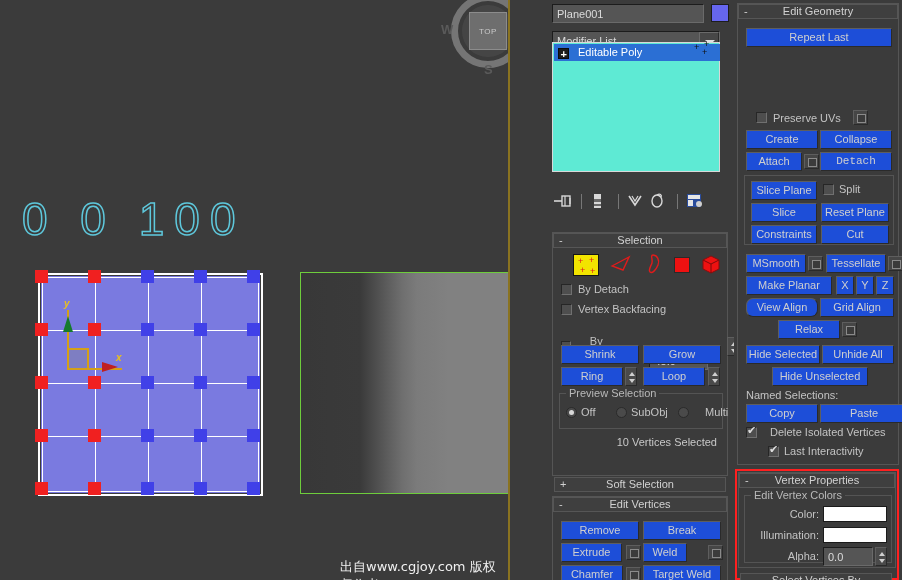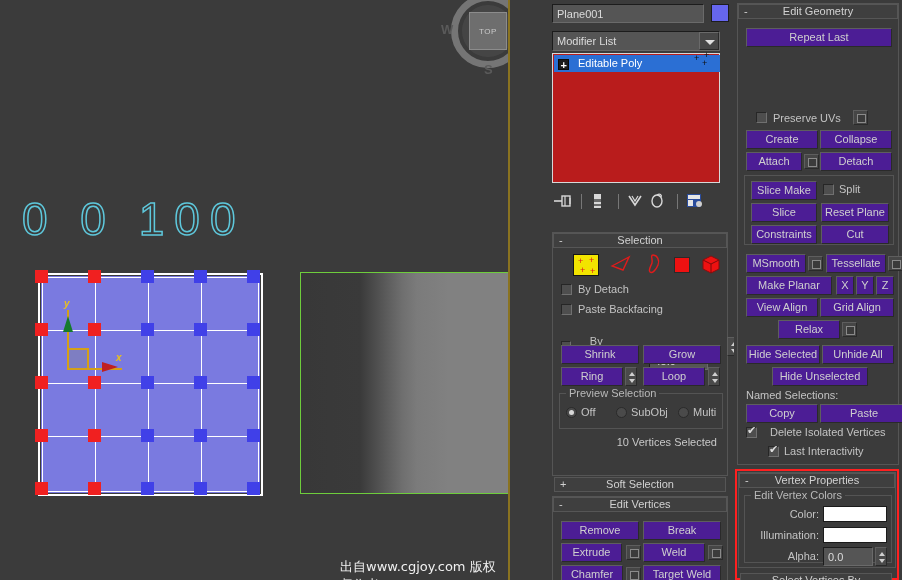--- a/index.html
+++ b/index.html
@@ -64,21 +64,21 @@
      font-family:"DejaVu Sans",sans-serif;letter-spacing:0px;}
 
   
   #panelA{position:absolute;left:548px;top:0;width:186px;height:580px;background:#3b3b3b;}
   #panelB{position:absolute;left:734px;top:0;width:168px;height:580px;background:#3b3b3b;}
 
   
   .tfield{background:#555555;border:1px solid #222;border-top-color:#1c1c1c;border-left-color:#1c1c1c;
           border-right-color:#6a6a6a;border-bottom-color:#6a6a6a;color:#dcdcdc;
           padding:2px 4px;font-size:11px;height:19px;line-height:15px;}
-  .btn{background:#4c1d95;border:1px solid #5e5e5e;border-right-color:#2a2a2a;border-bottom-color:#2a2a2a;
+  .btn{background:#1d4ed8;border:1px solid #5e5e5e;border-right-color:#2a2a2a;border-bottom-color:#2a2a2a;
        color:#cfcfcf;font-size:11px;height:19px;line-height:17px;text-align:center;cursor:default;
        font-family:"Liberation Sans",sans-serif;white-space:nowrap;overflow:hidden;}
   .rollup{border:1px solid #555;background:#3b3b3b;}
   .rollup-head{height:15px;background:#3f3f3f;border:1px solid #565656;color:#d2d2d2;font-size:11px;
                position:relative;text-align:center;line-height:13px;}
   .rollup-head .pm{position:absolute;left:5px;top:0;font-size:11px;line-height:13px;}
   .grp{border:1px solid #545454;position:relative;}
   .grp-title{position:absolute;left:6px;top:-7px;background:#3b3b3b;padding:0 3px;font-size:11px;color:#b9b9b9;}
   .chk{width:11px;height:11px;background:#4e4e4e;border:1px solid #262626;border-right-color:#707070;border-bottom-color:#707070;display:inline-block;vertical-align:-1px;position:relative;}
   .chk.on:after{content:"✔";position:absolute;left:0px;top:-4px;font-size:11px;color:#ddd;}
@@ -87,21 +87,21 @@
   .spin{width:12px;height:19px;background:#4a4a4a;border:1px solid #5e5e5e;border-right-color:#2a2a2a;border-bottom-color:#2a2a2a;position:relative;}
   .spin:before{content:"";position:absolute;left:3px;top:4px;border-left:3px solid transparent;border-right:3px solid transparent;border-bottom:4px solid #cfcfcf;}
   .spin:after{content:"";position:absolute;left:3px;top:11px;border-left:3px solid transparent;border-right:3px solid transparent;border-top:4px solid #cfcfcf;}
   .sqbtn{width:15px;height:15px;background:#464646;border:1px solid #5e5e5e;border-right-color:#2a2a2a;border-bottom-color:#2a2a2a;position:relative;display:inline-block;}
   .sqbtn:after{content:"";position:absolute;left:3px;top:3px;width:7px;height:7px;background:#3b3b3b;border:1px solid #8a8a8a;}
   .row{display:flex;align-items:center;}
   .lbl{color:#c3c3c3;font-size:11px;}
   .redbox{position:absolute;border:2px solid #ff2020;}
 
   
-  #mstack{position:absolute;left:4px;top:53px;width:168px;height:130px;background:#b91c1c;border:1px solid #d8d8d8;}
+  #mstack{position:absolute;left:4px;top:42px;width:168px;height:130px;background:#5eead4;border:1px solid #d8d8d8;}
   #mstack-item{position:absolute;left:1px;top:1px;width:166px;height:17px;background:#2b6fd4;color:#fff;font-size:11px;line-height:17px;padding-left:24px;}
   #mstack-plus{position:absolute;left:4px;top:4px;width:11px;height:11px;background:#1b1b1b;border:1px solid #0a0a0a;}
   #mstack-plus:after{content:"+";position:absolute;left:1.5px;top:-3px;color:#fff;font-size:11px;font-weight:bold;}
   .dot-cross{position:absolute;color:#111;font-size:9px;line-height:5px;}
 
   .stack-icons{position:absolute;left:4px;top:190px;width:172px;height:22px;display:flex;align-items:center;}
   .sep-v{width:1px;height:15px;background:#777;margin:0 7px;}
 
   .subobj-ico{width:22px;height:19px;position:relative;}
 
@@ -270,21 +270,21 @@
             </svg>
         </span>
       </div>
 
       <div class="row" style="position:absolute;left:8px;top:50px;gap:6px;">
         <span class="chk"></span>
         <span class="lbl">By Detach</span>
       </div>
       <div class="row" style="position:absolute;left:8px;top:70px;gap:6px;">
         <span class="chk"></span>
-        <span class="lbl">Paste Backfacing</span>
+        <span class="lbl">Vertex Backfacing</span>
       </div>
       <div class="row" style="position:absolute;left:8px;top:90px;gap:19px;">
         <span class="chk"></span>
         <span class="lbl">By Angle:</span>
         <span class="tfield" style="width:66px;margin-top:28px;">45.0</span>
         <span class="spin"></span>
       </div>
 
       <div class="btn" style="position:absolute;left:8px;top:112px;width:78px;">Shrink</div>
       <div class="btn" style="position:absolute;left:90px;top:112px;width:78px;">Grow</div>
@@ -296,21 +296,21 @@
       <div class="grp" style="position:absolute;left:6px;top:160px;width:164px;height:36px;">
         <span class="grp-title">Preview Selection</span>
         <div class="row" style="position:absolute;left:6px;top:12px;gap:4px;">
           <span class="radio on"></span>
           <span class="lbl">Off</span>
         </div>
         <div class="row" style="position:absolute;left:56px;top:12px;gap:4px;text-align:center;">
           <span class="radio"></span>
           <span class="lbl">SubObj</span>
         </div>
-        <div class="row" style="position:absolute;left:118px;top:12px;gap:4px;text-align:center;">
+        <div class="row" style="position:absolute;left:118px;top:12px;gap:16px;text-align:center;">
           <span class="radio"></span>
           <span class="lbl">Multi</span>
         </div>
       </div>
 
       <div style="position:absolute;right:10px;top:203px;font-size:11px;color:#c8c8c8;">10 Vertices Selected</div>
     </div>
 
     <div class="rollup-head" style="position:absolute;left:6px;top:477px;width:172px;">
       <span class="pm">+</span>
@@ -319,21 +319,21 @@
 
     <div class="rollup" style="position:absolute;left:4px;top:496px;width:176px;height:88px;">
       <div class="rollup-head">
         <span class="pm">-</span>
         <span>Edit Vertices</span>
       </div>
       <div class="btn" style="position:absolute;left:8px;top:24px;width:78px;">Remove</div>
       <div class="btn" style="position:absolute;left:90px;top:24px;width:78px;">Break</div>
       <div class="btn" style="position:absolute;left:8px;top:46px;width:61px;">Extrude</div>
       <span class="sqbtn" style="position:absolute;left:73px;top:48px;"></span>
-      <div class="btn" style="position:absolute;left:90px;top:46px;width:62px;">Weld</div>
+      <div class="btn" style="position:absolute;left:90px;top:46px;width:44px;">Weld</div>
       <span class="sqbtn" style="position:absolute;left:155px;top:48px;"></span>
       <div class="btn" style="position:absolute;left:8px;top:68px;width:62px;">Chamfer</div>
       <span class="sqbtn" style="position:absolute;left:73px;top:70px;"></span>
       <div class="btn" style="position:absolute;left:90px;top:68px;width:78px;">Target Weld</div>
     </div>
   </div>
 
   <div id="panelB">
 
     <div class="rollup" style="position:absolute;left:3px;top:3px;width:162px;height:462px;">
@@ -348,45 +348,45 @@
       <div class="row" style="position:absolute;left:18px;top:106px;gap:6px;">
         <span class="chk"></span>
         <span class="lbl">Preserve UVs</span>
         <span class="sqbtn" style="margin-left:6px;"></span>
       </div>
 
       <div class="btn" style="position:absolute;left:8px;top:126px;width:72px;">Create</div>
       <div class="btn" style="position:absolute;left:82px;top:126px;width:72px;">Collapse</div>
       <div class="btn" style="position:absolute;left:8px;top:148px;width:56px;">Attach</div>
       <span class="sqbtn" style="position:absolute;left:66px;top:150px;"></span>
-      <div class="btn" style="position:absolute;left:82px;top:148px;width:72px;">Detach</div>
+      <div class="btn" style="position:absolute;left:82px;top:148px;width:72px;font-family:Liberation Mono, monospace;">Detach</div>
 
       <div class="grp" style="position:absolute;left:6px;top:171px;width:150px;height:70px;">
-        <div class="btn" style="position:absolute;left:6px;top:5px;width:66px;">Slice Make</div>
+        <div class="btn" style="position:absolute;left:6px;top:5px;width:66px;">Slice Plane</div>
         <div class="row" style="position:absolute;left:78px;top:7px;gap:5px;">
           <span class="chk"></span>
           <span class="lbl">Split</span>
         </div>
         <div class="btn" style="position:absolute;left:6px;top:27px;width:66px;">Slice</div>
         <div class="btn" style="position:absolute;left:76px;top:27px;width:68px;">Reset Plane</div>
         <div class="btn" style="position:absolute;left:6px;top:49px;width:66px;">Constraints</div>
         <div class="btn" style="position:absolute;left:76px;top:49px;width:68px;">Cut</div>
       </div>
 
       <div class="btn" style="position:absolute;left:8px;top:250px;width:60px;">MSmooth</div>
       <span class="sqbtn" style="position:absolute;left:70px;top:252px;"></span>
       <div class="btn" style="position:absolute;left:88px;top:250px;width:60px;">Tessellate</div>
       <span class="sqbtn" style="position:absolute;left:150px;top:252px;"></span>
 
       <div class="btn" style="position:absolute;left:8px;top:272px;width:86px;">Make Planar</div>
       <div class="btn" style="position:absolute;left:98px;top:272px;width:18px;">X</div>
       <div class="btn" style="position:absolute;left:118px;top:272px;width:18px;">Y</div>
       <div class="btn" style="position:absolute;left:138px;top:272px;width:18px;">Z</div>
 
-      <div class="btn" style="position:absolute;left:8px;top:294px;width:72px;">View Align</div>
+      <div class="btn" style="position:absolute;left:8px;top:294px;width:72px;border-radius:7px;">View Align</div>
       <div class="btn" style="position:absolute;left:82px;top:294px;width:74px;">Grid Align</div>
 
       <div class="btn" style="position:absolute;left:40px;top:316px;width:62px;">Relax</div>
       <span class="sqbtn" style="position:absolute;left:104px;top:318px;"></span>
 
       <div class="btn" style="position:absolute;left:8px;top:341px;width:74px;">Hide Selected</div>
       <div class="btn" style="position:absolute;left:84px;top:341px;width:72px;">Unhide All</div>
       <div class="btn" style="position:absolute;left:34px;top:363px;width:96px;">Hide Unselected</div>
 
       <div style="position:absolute;left:8px;top:385px;font-size:11px;color:#c3c3c3;">Named Selections:</div>

